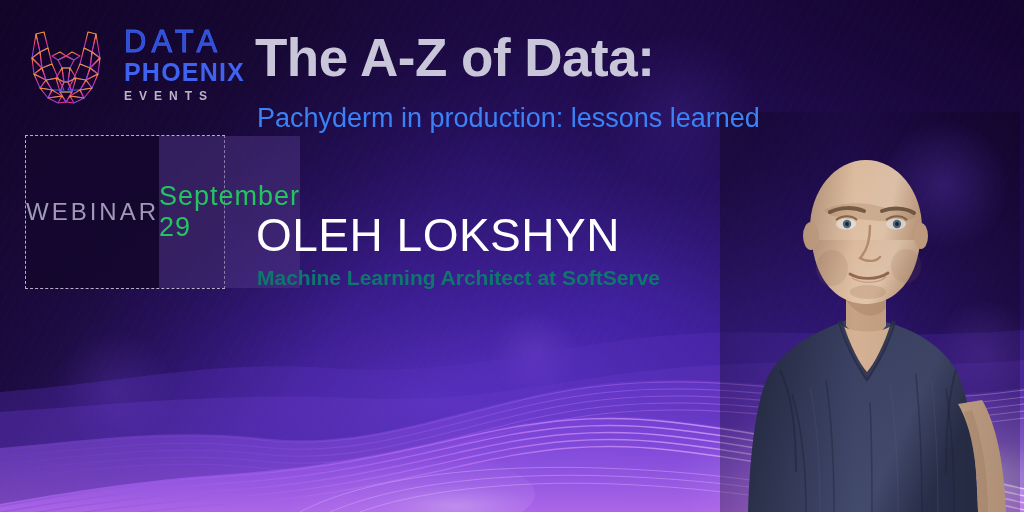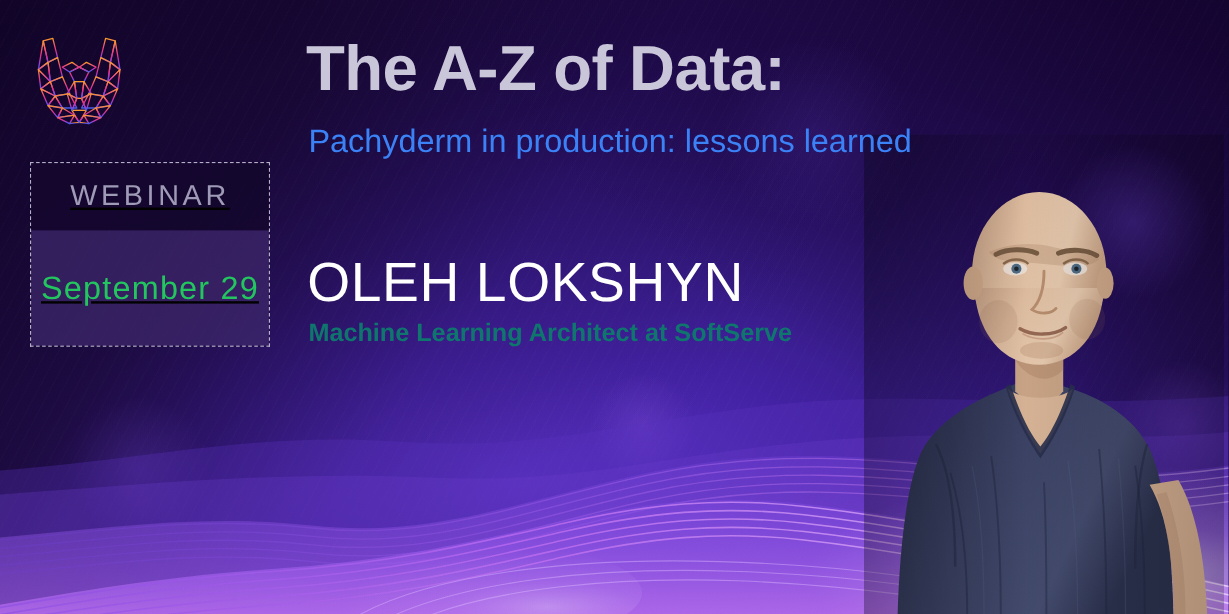--- a/index.html
+++ b/index.html
@@ -66,23 +66,22 @@
   .logo-events {
     font-size: 12px; font-weight: bold; letter-spacing: 7px;
     color: #b9b6c9; margin-top: 5px;
   }
 
   
   .webinar-box {
     position: absolute; left: 25px; top: 135px;
     width: 198px; height: 152px;
     border: 1px dashed rgba(226,223,240,0.78);
-    display: flex; flex-direction: column;
+    display: flex; flex-direction: row;
     background: rgba(26,9,56,0.55);
-    text-decoration: underline;
   }
   .webinar-label {
     flex: 0 0 56px;
     display: flex; align-items: center; justify-content: center;
     background: rgba(19,6,43,0.78);
     color: #9f9ab6; font-size: 24px; letter-spacing: 3px;
   }
   .webinar-body {
     flex: 1;
     display: flex; flex-direction: column;
@@ -375,20 +374,25 @@
           <path d="M42,74 L54,74 L48,84 Z"></path>
           <path d="M44,50 L46,64 L38,60 Z"></path>
           <path d="M52,50 L50,64 L58,60 Z"></path>
           <path d="M38,60 L46,64 L42,74 Z"></path>
           <path d="M58,60 L50,64 L54,74 Z"></path>
           <path d="M40,85 L48,84 L56,85"></path>
           <path d="M44,78 L48,84 L52,78"></path>
         </g>
       </svg>
     </div>
+    <div class="logo-words">
+      <div class="logo-data">DATA</div>
+      <div class="logo-phoenix">PHOENIX</div>
+      <div class="logo-events">EVENTS</div>
+    </div>
   </div>
 
   <div class="webinar-box">
     <div class="webinar-label">WEBINAR</div>
     <div class="webinar-body">
       <div class="webinar-date">September 29</div>
     </div>
   </div>
 
   <div class="title">The A-Z of Data:</div>

